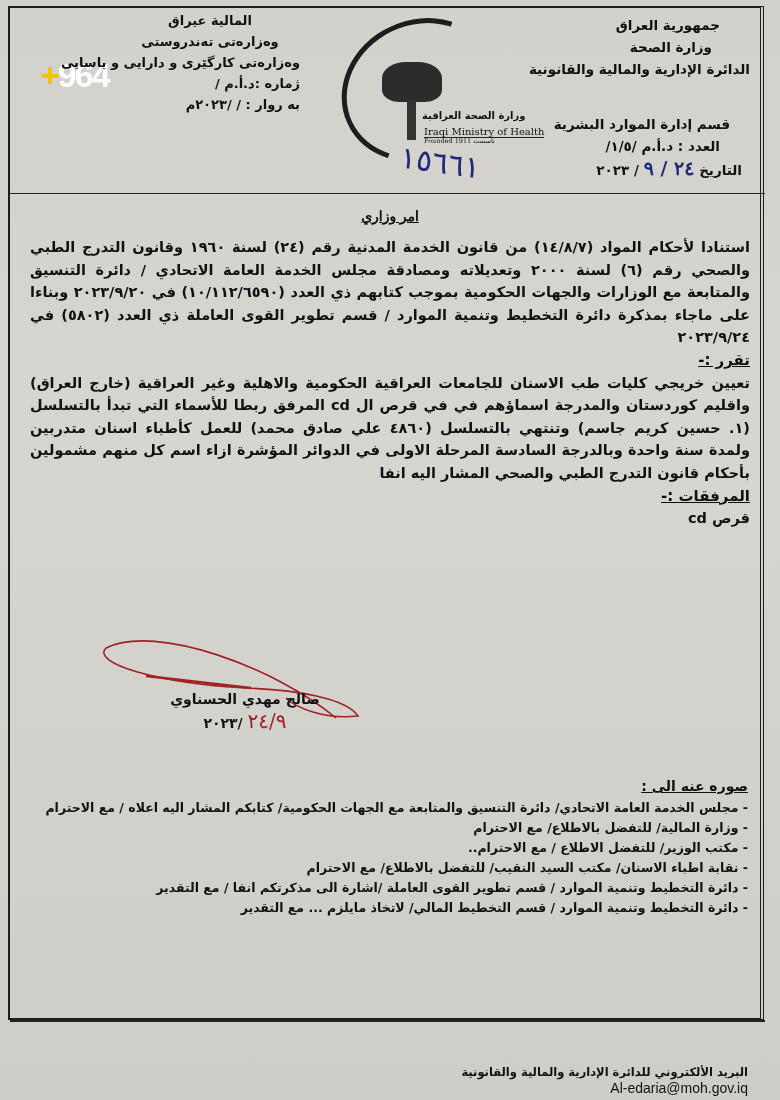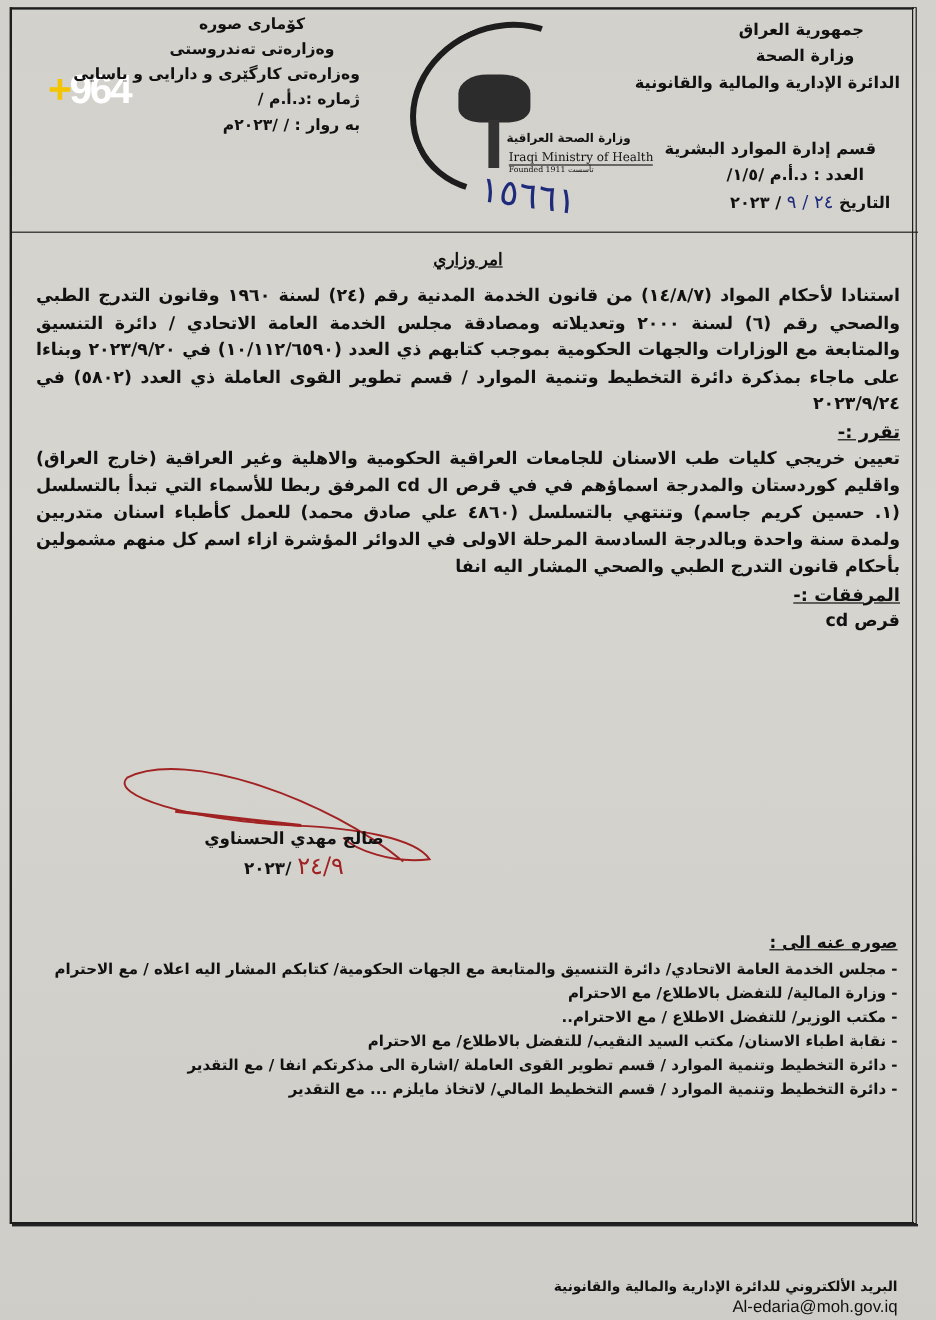--- a/index.html
+++ b/index.html
@@ -10,21 +10,21 @@
   .frame{position:absolute;left:8px;top:6px;width:756px;height:1014px;
          border:2px solid #1d1d1d;border-right:4px double #1d1d1d;box-sizing:border-box;}
   .header-rule{position:absolute;left:10px;top:193px;width:755px;height:0;border-top:1.5px solid #222;}
   .footer-rule{position:absolute;left:10px;top:1020px;width:755px;height:0;border-top:2px solid #222;}
 
   .rtl{direction:rtl;text-align:right;}
   .hdr-right{position:absolute;right:30px;top:14px;width:230px;font-weight:bold;font-size:13.5px;line-height:22px;}
   .hdr-right div{white-space:nowrap;}
   .hdr-left{position:absolute;left:120px;top:10px;width:180px;font-weight:bold;font-size:13px;line-height:21px;text-align:center;}
   .hdr-left .l{text-align:right;}
-  .date-hand{color:#1e2a7a;font-family:"DejaVu Serif",serif;font-size:15px;font-weight:normal;text-align:right;}
+  .date-hand{color:#1e2a7a;font-family:"DejaVu Serif",serif;font-size:19px;font-weight:bold;text-align:right;}
 
   .logo{position:absolute;left:340px;top:20px;width:190px;height:150px;}
   .logo .arc{position:absolute;left:0;top:0;width:150px;height:130px;border:5px solid #1d1d1d;border-radius:50%;
              border-right-color:transparent;border-bottom-color:transparent;transform:rotate(-25deg);}
   .logo .tree{position:absolute;left:42px;top:42px;width:60px;height:40px;background:#2c2c2c;border-radius:40% 40% 30% 30%;}
   .logo .trunk{position:absolute;left:67px;top:80px;width:9px;height:40px;background:#333;}
   .logo .mname{position:absolute;left:82px;top:90px;font-size:10px;font-weight:bold;direction:rtl;white-space:nowrap;}
   .logo .ename{position:absolute;left:84px;top:106px;font-size:10px;font-family:"DejaVu Serif",serif;border-bottom:1px solid #222;white-space:nowrap;}
   .logo .founded{position:absolute;left:84px;top:117px;font-size:6.5px;font-family:"DejaVu Serif",serif;white-space:nowrap;}
   .regno{position:absolute;left:400px;top:145px;color:#1e2a7a;font-size:30px;font-family:"DejaVu Serif",serif;letter-spacing:2px;transform:rotate(8deg);}
@@ -70,21 +70,21 @@
     <div style="padding-right:20px;margin-top:33px;">قسم إدارة الموارد البشرية</div>
     <div style="padding-right:30px;">العدد : د.أ.م /١/٥/</div>
     <div style="padding-right:8px;">
       <span>التاريخ</span>
       <span class="date-hand">٢٤ / ٩</span>
       <span>/ ٢٠٢٣</span>
     </div>
   </div>
 
   <div class="hdr-left rtl">
-    <div style="text-align:center;">كۆماری صوره</div>
+    <div style="text-align:center;">المالية عیراق</div>
     <div style="text-align:center;">وەزارەتی تەندروستی</div>
     <div class="l" style="white-space:nowrap;">وەزارەتی کارگێری و دارایی و یاسایی</div>
     <div class="l">ژمارە :د.أ.م /</div>
     <div class="l">بە روار :   /   /٢٠٢٣م</div>
   </div>
 
   <div class="logo">
     <div class="arc"></div>
     <div class="tree"></div>
     <div class="trunk"></div>

